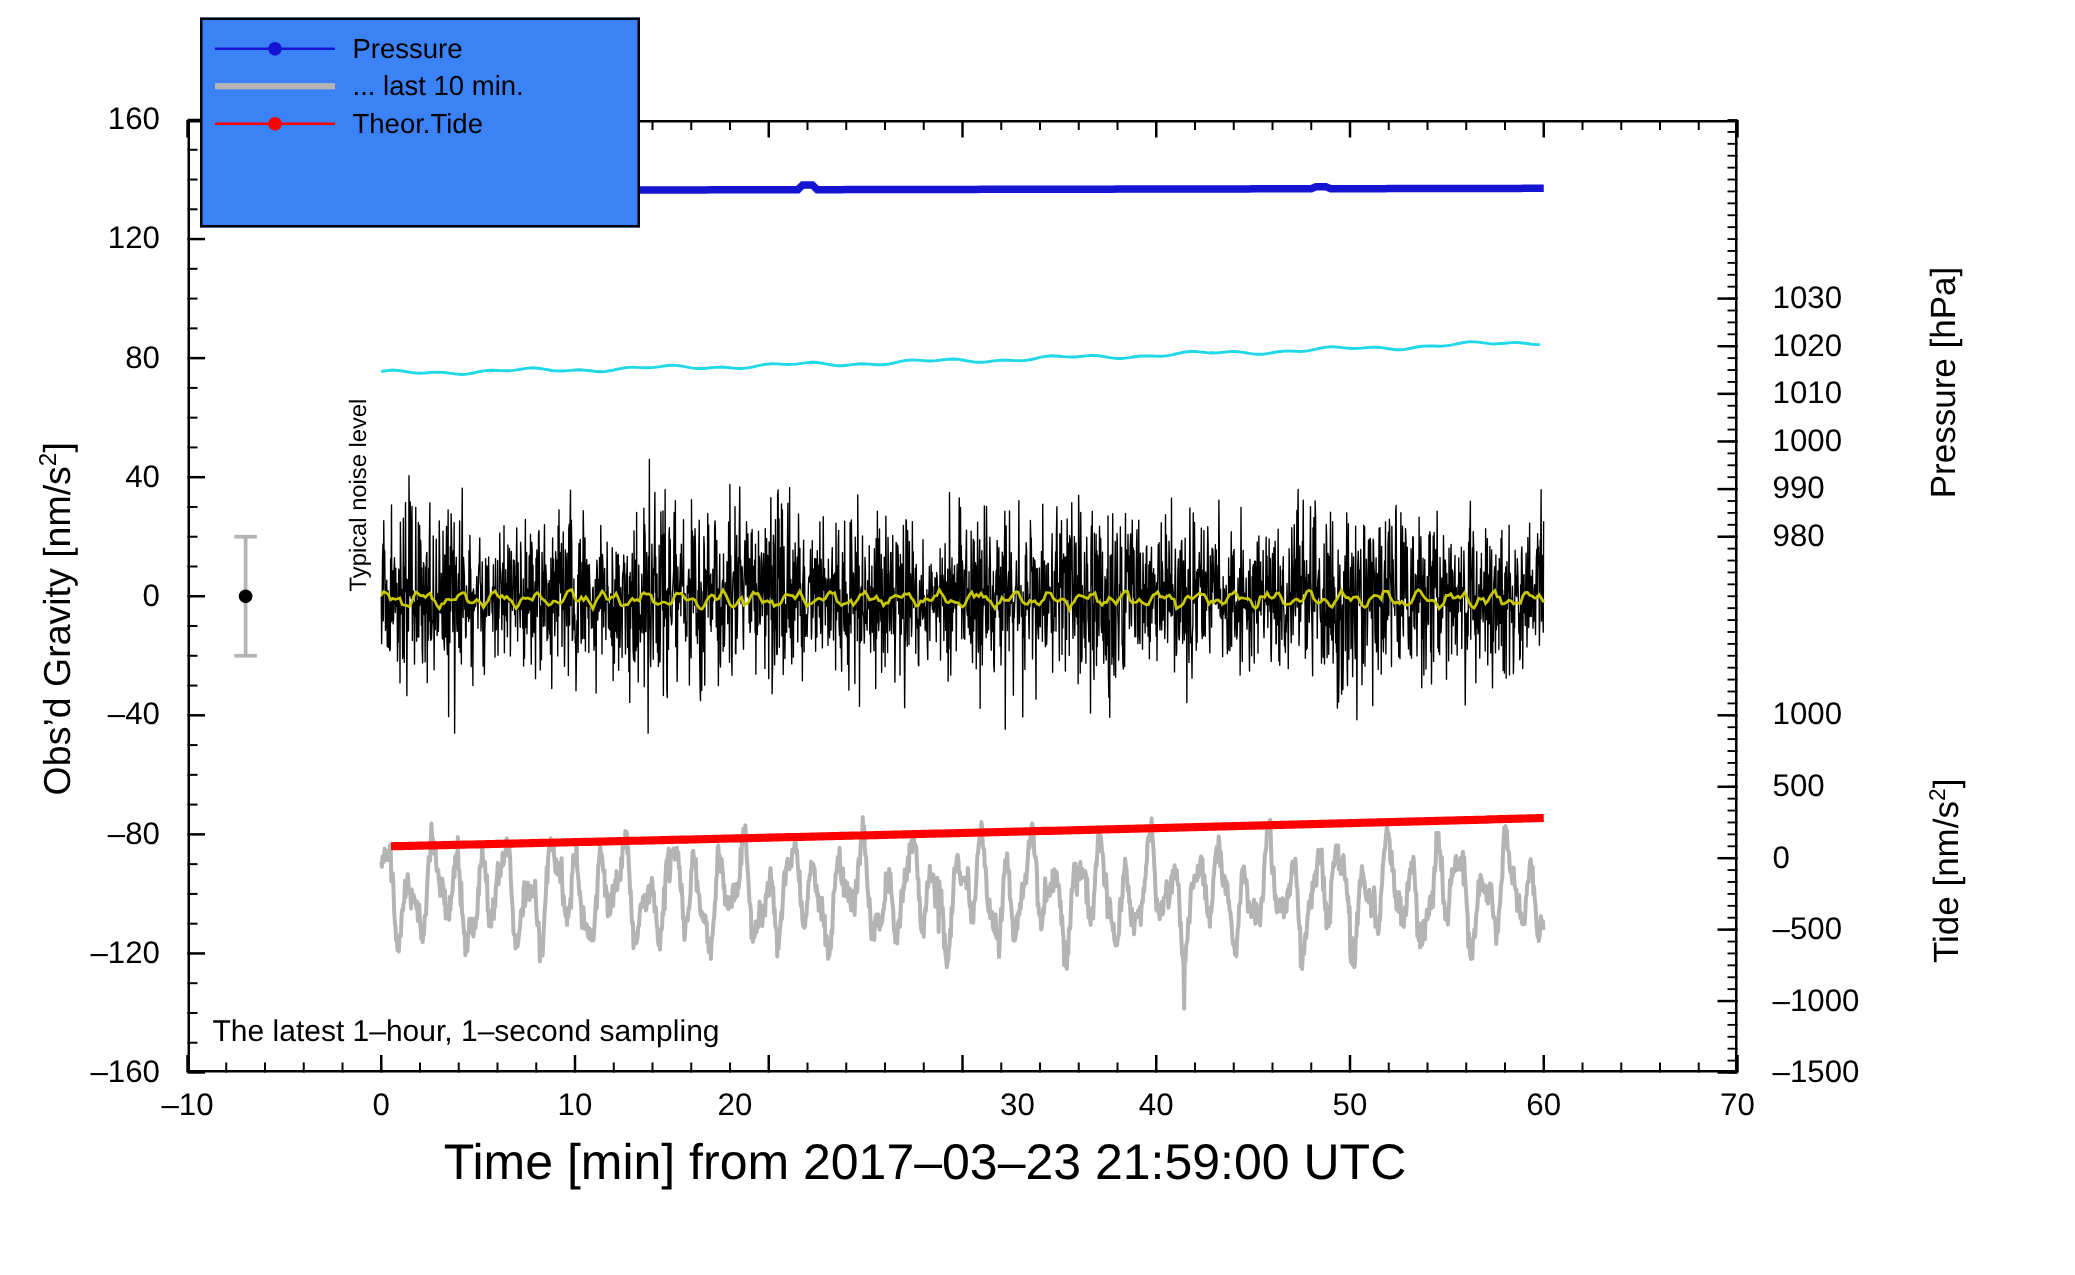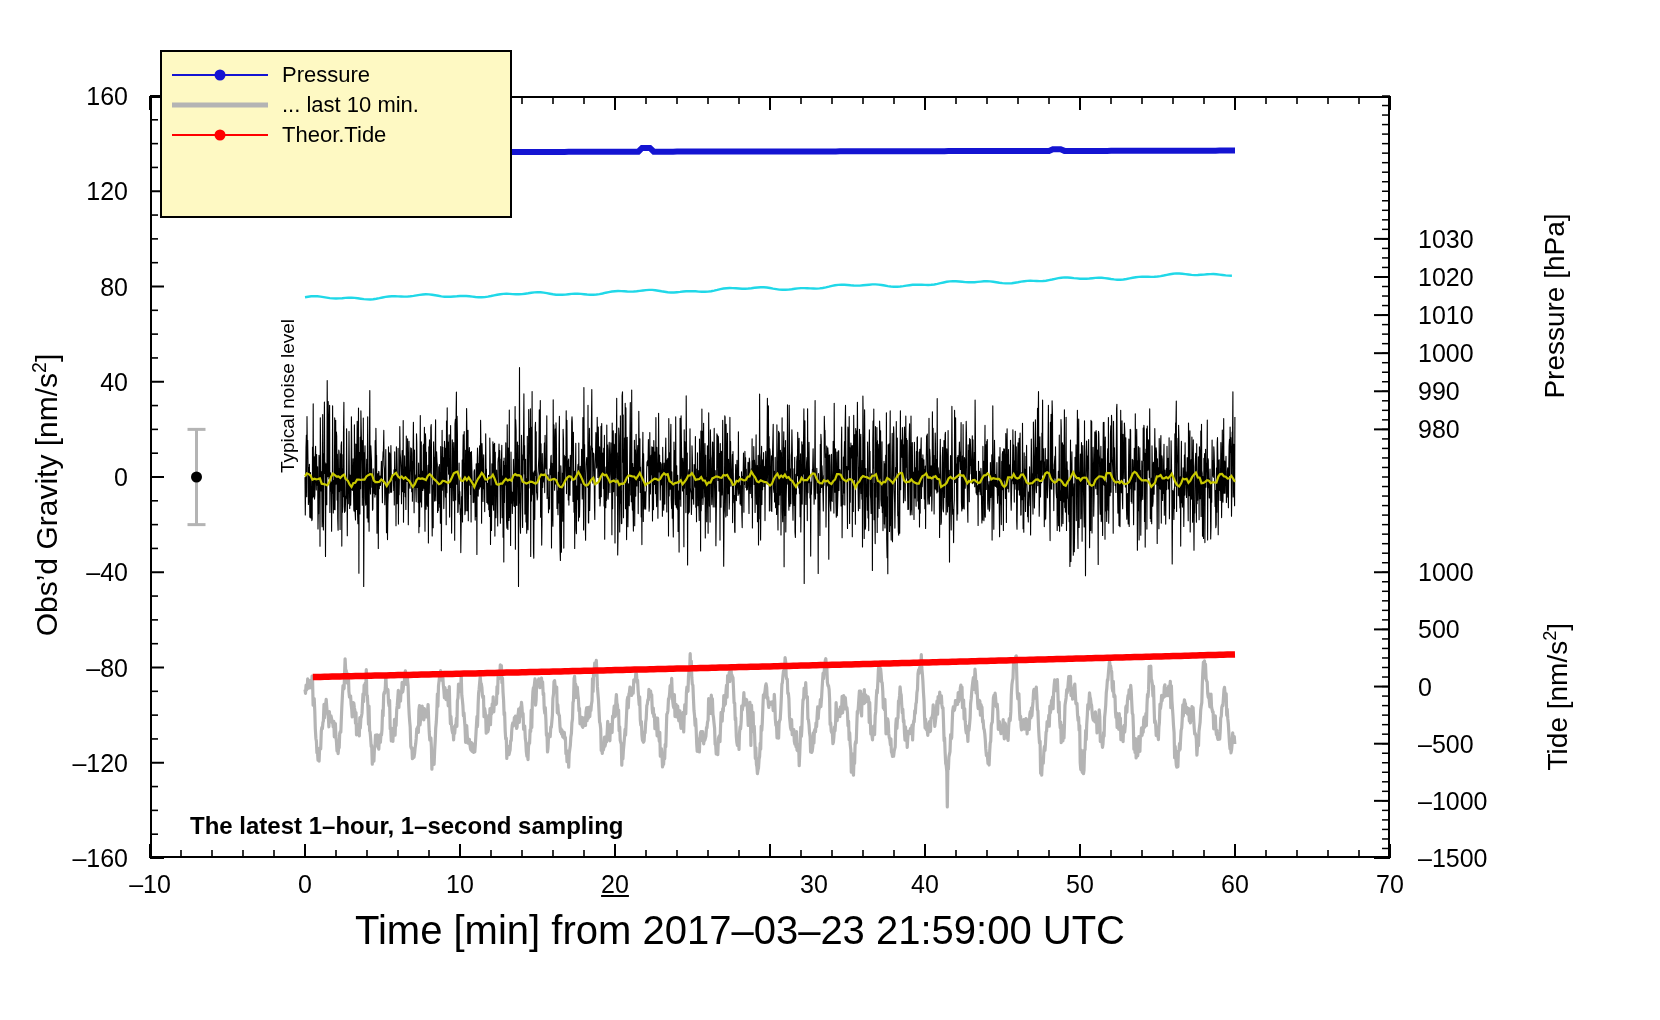--- a/index.html
+++ b/index.html
@@ -10,22 +10,22 @@
   #plot-frame{position:absolute;left:150px;top:96px;width:1240px;height:762px;
               border:2px solid #000;box-sizing:border-box;background:#fff;}
   #canvas-svg{position:absolute;left:0;top:0;width:1660px;height:1020px;pointer-events:none;}
 
   
   #chart-title{position:absolute;left:525px;top:48px;width:840px;text-align:center;
                font-size:30px;font-weight:bold;letter-spacing:-0.3px;white-space:nowrap;}
 
   
   #legend{position:absolute;left:160px;top:14px;width:352px;height:168px;
-          border:2px solid #000;background:#fef9c3;box-sizing:border-box;
-          padding:8px 11px 0 10px;margin-top:36px;}
+          border:2px solid #000;background:#3b82f6;box-sizing:border-box;
+          padding:8px 11px 0 10px;}
   .legend-row{display:flex;align-items:center;height:30px;}
   .legend-swatch{width:96px;height:16px;position:relative;flex:0 0 96px;margin-right:14px;}
   .legend-swatch .ln{position:absolute;left:0;right:0;top:50%;transform:translateY(-50%);height:2px;}
   .legend-swatch .ln.thick{height:5px;}
   .legend-swatch .dot{position:absolute;left:50%;top:50%;width:11px;height:11px;
                       border-radius:50%;transform:translate(-50%,-50%);}
   .legend-label{font-size:22px;white-space:nowrap;}
 
   
   .tick-label{position:absolute;font-size:25px;white-space:nowrap;}
@@ -38,21 +38,21 @@
   #ylabel-left{position:absolute;left:-274px;top:477px;width:640px;text-align:center;
                transform:rotate(-90deg);font-size:30px;white-space:nowrap;}
   #ylabel-right-1{position:absolute;left:1345px;top:290px;width:420px;text-align:center;
                   transform:rotate(-90deg);font-size:28px;white-space:nowrap;}
   #ylabel-right-2{position:absolute;left:1377px;top:680px;width:360px;text-align:center;
                   transform:rotate(-90deg);font-size:28px;white-space:nowrap;}
   #xlabel{position:absolute;left:0;top:908px;width:1480px;text-align:center;
           font-size:40px;white-space:nowrap;}
 
   
-  #note-left{position:absolute;left:190px;top:812px;font-size:24px;font-weight:bold;white-space:nowrap;}
+  #note-left{position:absolute;left:170px;top:812px;font-size:24px;font-weight:normal;white-space:nowrap;}
   #note-right{position:absolute;left:944px;top:812px;font-size:24px;font-weight:bold;white-space:nowrap;}
   #noise-label{position:absolute;left:178px;top:385px;width:220px;font-size:19px;
                transform:rotate(-90deg);transform-origin:50% 50%;text-align:center;white-space:nowrap;}
   sup{font-size:0.65em;vertical-align:super;}
 </style>
 </head>
 <body>
 
 <div id="root">
 
@@ -335,21 +335,21 @@
       <div class="tick-label y-r2-lab" style="top: 629.4px; left: 1418px;">500</div>
       <div class="tick-label y-r2-lab" style="top: 686.55px; left: 1418px;">0</div>
       <div class="tick-label y-r2-lab" style="top: 743.7px; left: 1418px;">–500</div>
       <div class="tick-label y-r2-lab" style="top: 800.85px; left: 1418px;">–1000</div>
       <div class="tick-label y-r2-lab" style="top: 858px; left: 1418px;">–1500</div>
     </div>
   <div id="xtl">
       <div class="tick-label x-lab" style="left: 150px;">–10</div>
       <div class="tick-label x-lab" style="left: 305px;">0</div>
       <div class="tick-label x-lab" style="left: 460px;">10</div>
-      <div class="tick-label x-lab" style="left: 615px; text-decoration: underline;">20</div>
+      <div class="tick-label x-lab" style="left: 588px;">20</div>
       <div class="tick-label x-lab" style="left: 770px; margin-left: 44px;">30</div>
       <div class="tick-label x-lab" style="left: 925px;">40</div>
       <div class="tick-label x-lab" style="left: 1080px;">50</div>
       <div class="tick-label x-lab" style="left: 1235px;">60</div>
       <div class="tick-label x-lab" style="left: 1390px;">70</div>
     </div>
 
 </div>
 
 </body></html>

